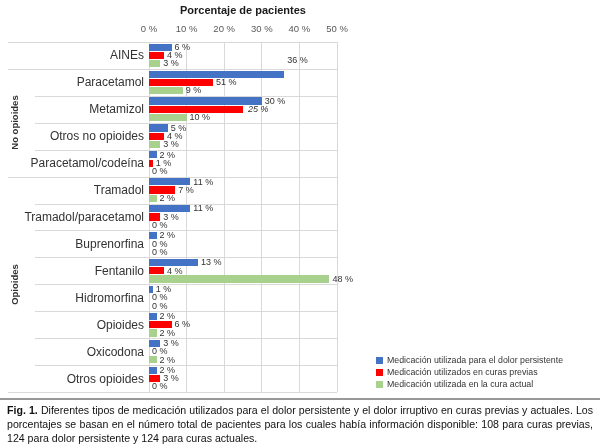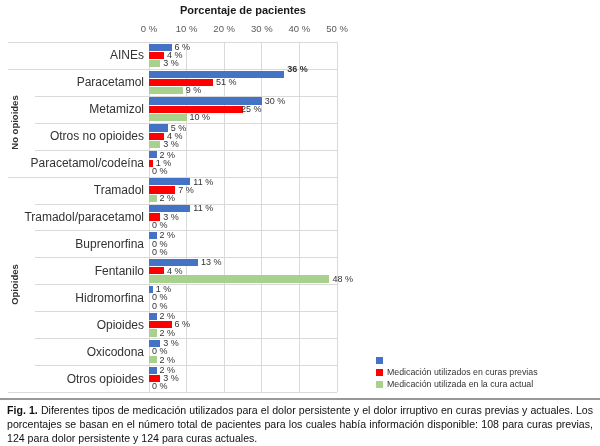--- a/index.html
+++ b/index.html
@@ -47,31 +47,31 @@
       <div class="cat-label" style="top: 42px; height: 26.9231px;">AINEs</div>
       <div class="bar" style="left: 149px; top: 43.6115px; width: 22.56px; background: rgb(68, 114, 196);"></div>
       <div class="val-label" style="left: 174.56px; top: 42.9115px;">6 %</div>
       <div class="bar" style="left: 149px; top: 51.8615px; width: 15.04px; background: rgb(255, 0, 0);"></div>
       <div class="val-label" style="left: 167.04px; top: 51.1615px;">4 %</div>
       <div class="bar" style="left: 149px; top: 60.1115px; width: 11.28px; background: rgb(169, 209, 142);"></div>
       <div class="val-label" style="left: 163.28px; top: 59.4115px;">3 %</div>
       <div class="sep" style="left: 8px; width: 329px; top: 68.9231px; background: rgb(217, 217, 217);"></div>
       <div class="cat-label" style="top: 68.9231px; height: 26.9231px;">Paracetamol</div>
       <div class="bar" style="left: 149px; top: 70.5346px; width: 135.36px; background: rgb(68, 114, 196);"></div>
-      <div class="val-label" style="left: 287.36px; top: 65px; font-weight: bold;">36 %</div>
+      <div class="val-label" style="left: 287.36px; top: 56px;">36 %</div>
       <div class="bar" style="left: 149px; top: 78.7846px; width: 63.92px; background: rgb(255, 0, 0);"></div>
       <div class="val-label" style="left: 215.92px; top: 78.0846px;">51 %</div>
       <div class="bar" style="left: 149px; top: 87.0346px; width: 33.84px; background: rgb(169, 209, 142);"></div>
       <div class="val-label" style="left: 185.84px; top: 86.3346px;">9 %</div>
       <div class="sep" style="left: 35px; width: 302px; top: 95.8462px; background: rgb(217, 217, 217);"></div>
       <div class="cat-label" style="top: 95.8462px; height: 26.9231px;">Metamizol</div>
       <div class="bar" style="left: 149px; top: 97.4577px; width: 112.8px; background: rgb(68, 114, 196);"></div>
       <div class="val-label" style="left: 264.8px; top: 96.7577px;">30 %</div>
       <div class="bar" style="left: 149px; top: 105.708px; width: 94px; background: rgb(255, 0, 0);"></div>
-      <div class="val-label" style="left: 241px; top: 105.008px;">25 %</div>
+      <div class="val-label" style="left: 248px; top: 105.008px; font-style: italic;">25 %</div>
       <div class="bar" style="left: 149px; top: 113.958px; width: 37.6px; background: rgb(169, 209, 142);"></div>
       <div class="val-label" style="left: 189.6px; top: 113.258px;">10 %</div>
       <div class="sep" style="left: 35px; width: 302px; top: 122.769px; background: rgb(217, 217, 217);"></div>
       <div class="cat-label" style="top: 122.769px; height: 26.9231px;">Otros no opioides</div>
       <div class="bar" style="left: 149px; top: 124.381px; width: 18.8px; background: rgb(68, 114, 196);"></div>
       <div class="val-label" style="left: 170.8px; top: 123.681px;">5 %</div>
       <div class="bar" style="left: 149px; top: 132.631px; width: 15.04px; background: rgb(255, 0, 0);"></div>
       <div class="val-label" style="left: 167.04px; top: 131.931px;">4 %</div>
       <div class="bar" style="left: 149px; top: 140.881px; width: 11.28px; background: rgb(169, 209, 142);"></div>
       <div class="val-label" style="left: 163.28px; top: 140.181px;">3 %</div>
@@ -143,20 +143,21 @@
       <div class="val-label" style="left: 163.28px; top: 374.238px;">3 %</div>
       <div class="val-label" style="left: 152px; top: 382.488px;">0 %</div>
       <div class="grp-label" style="top: 176.615px; height: 215.385px;">
         <span>Opioides</span>
       </div>
       <div class="sep" style="left: 8px; width: 329px; top: 392px; background: rgb(217, 217, 217);"></div>
     </div>
   <div id="legend">
       <div class="legend-row">
         <div class="legend-swatch" style="background: rgb(68, 114, 196);"></div>
+        <div class="legend-text">Medicación utilizada para el dolor persistente</div>
       </div>
       <div class="legend-row">
         <div class="legend-swatch" style="background: rgb(255, 0, 0);"></div>
         <div class="legend-text">Medicación utilizados en curas previas</div>
       </div>
       <div class="legend-row">
         <div class="legend-swatch" style="background: rgb(169, 209, 142);"></div>
         <div class="legend-text">Medicación utilizada en la cura actual</div>
       </div>
     </div>

